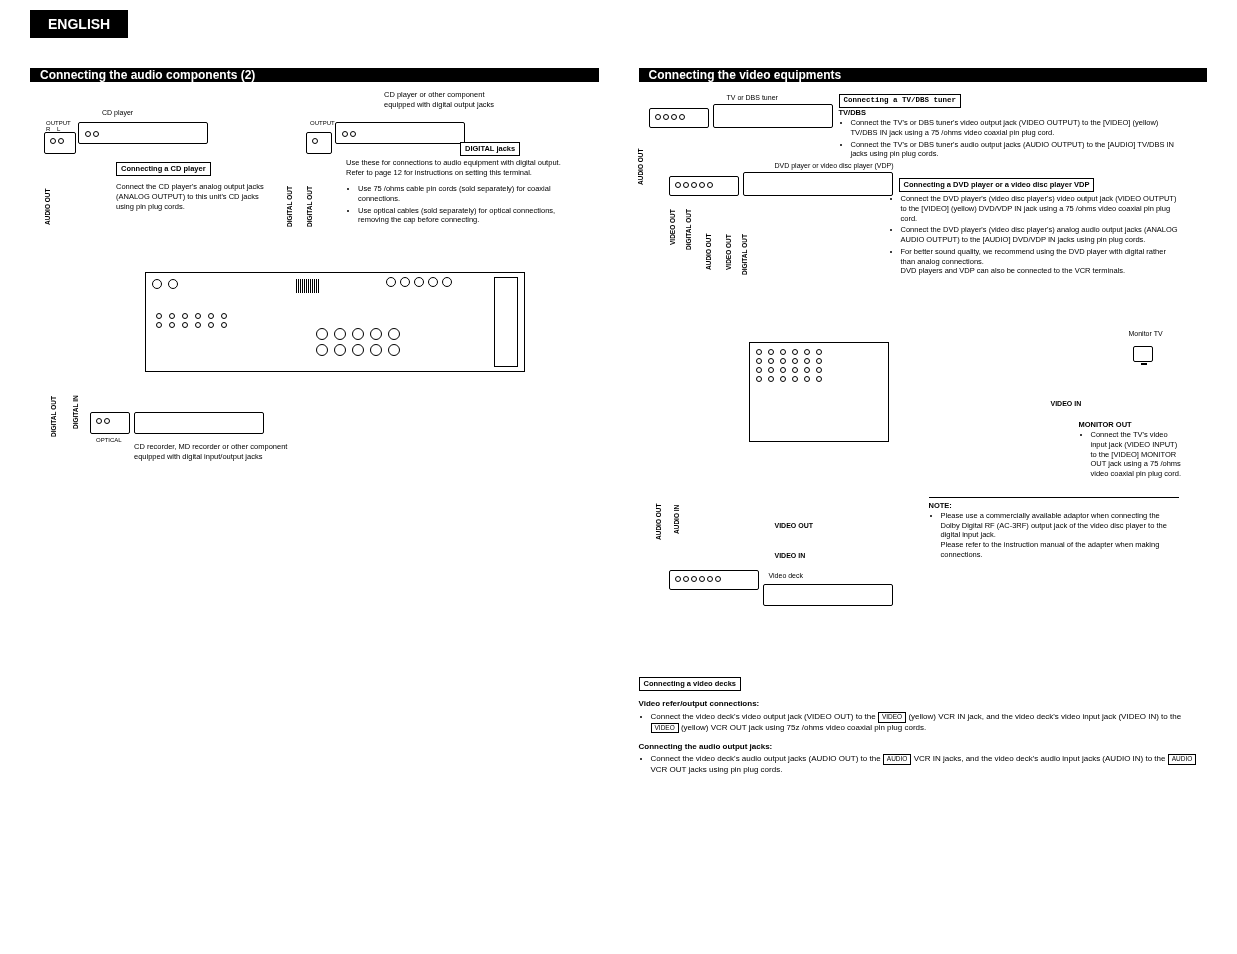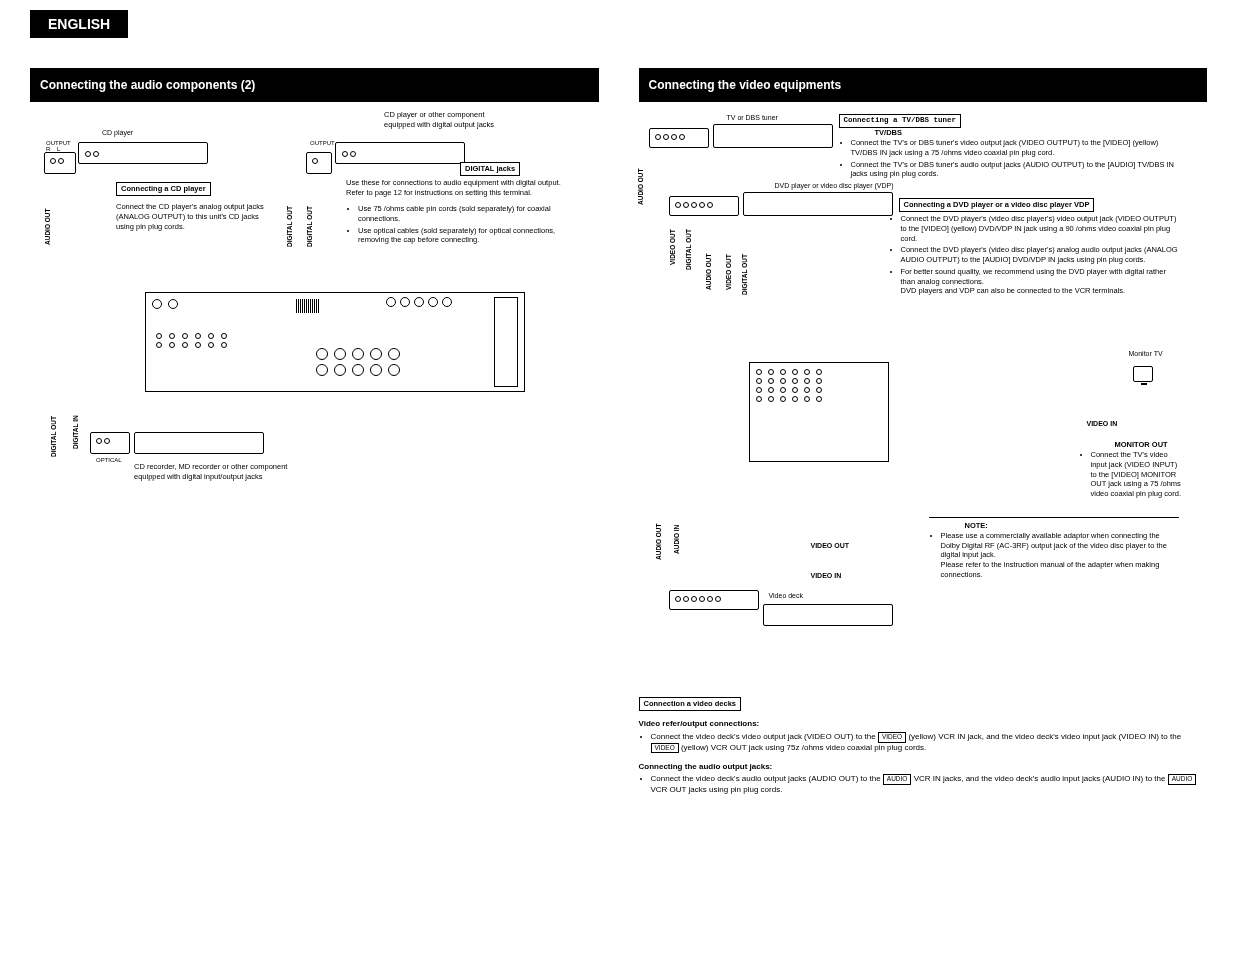--- a/index.html
+++ b/index.html
@@ -1,29 +1,29 @@
 <!DOCTYPE html>
 <html><head>
 <meta charset="utf-8">
 <style>
   * { box-sizing: border-box; margin: 0; padding: 0; }
   body { font-family: Arial, Helvetica, sans-serif; font-size: 8px; color: #000; background: #fff; width: 1237px; }
   .page { padding: 10px 30px; }
   .lang-tab { background: #000; color: #fff; font-weight: bold; font-size: 14px; padding: 6px 18px; display: inline-block; margin-bottom: 30px; }
   .columns { display: flex; gap: 40px; }
   .col { flex: 1; }
-  .section-header { background: #000; color: #fff; font-weight: bold; font-size: 12px; padding: 10px 10px; margin-bottom: 20px; }
+  .section-header { background: #000; color: #fff; font-weight: bold; font-size: 12px; padding: 0 10px; margin-bottom: 20px; }
   .diagram-area { position: relative; min-height: 400px; }
   .diagram-area.right { min-height: 560px; }
   .device-box { position: absolute; border: 1px solid #000; border-radius: 2px; background: #fff; }
   .device-box .jacks { display:flex; gap:2px; padding:2px;}
   .jack { width:6px; height:6px; border:1px solid #000; border-radius:50%; }
   .v-label { position: absolute; writing-mode: vertical-rl; transform: rotate(180deg); font-weight: bold; font-size: 6.5px; text-align: center; }
   .small-label { position: absolute; font-size: 7px; }
-  .bold-label { font-weight: bold; margin-left: 36px; }
+  .bold-label { font-weight: bold; }
   .boxed { border: 1px solid #000; padding: 1px 4px; display: inline-block; font-weight: bold; font-size: 7.5px; background:#fff;}
   .boxed.small-tag { font-size:6.5px; font-weight:normal; padding:0 3px;}
   .text-block { position: absolute; font-size: 7.5px; line-height: 1.3; }
   .bullet-list { list-style: disc; padding-left: 12px; }
   .bullet-list li { margin-bottom: 2px; }
   .receiver-diag { position:absolute; border:1px solid #000; background:#fff; }
   .receiver-diag::after { content:""; display:block; }
   .mini-knob { width:10px; height:10px; border:1px solid #000; border-radius:50%; position:absolute;}
   .vent-lines { position:absolute; display:flex; gap:1px;}
   .vent-lines span{ display:block; width:1px; height:14px; background:#000;}
@@ -258,21 +258,21 @@
             <li><span>Connect the TV's or DBS tuner's video output jack (VIDEO OUTPUT) to the [VIDEO] (yellow) TV/DBS IN jack using a 75  /ohms video coaxial pin plug cord.</span></li>
             <li><span>Connect the TV's or DBS tuner's audio output jacks (AUDIO OUTPUT) to the [AUDIO] TV/DBS IN jacks using pin plug cords.</span></li>
           </ul>
         </div>
 
         <div class="text-block" style="left:260px; top:76px;">
           <span class="boxed">Connecting a DVD player or a video disc player VDP</span>
         </div>
         <div class="text-block" style="left:250px; top:92px; width:290px;">
           <ul class="bullet-list">
-            <li><span>Connect the DVD player's (video disc player's) video output jack (VIDEO OUTPUT) to the [VIDEO] (yellow) DVD/VDP IN jack using a 90  /ohms video coaxial pin plug cord.</span></li>
+            <li><span>Connect the DVD player's (video disc player's) video output jack (VIDEO OUTPUT) to the [VIDEO] (yellow) DVD/VDP IN jack using a 75  /ohms video coaxial pin plug cord.</span></li>
             <li><span>Connect the DVD player's (video disc player's) analog audio output jacks (ANALOG AUDIO OUTPUT) to the [AUDIO] DVD/VDP IN jacks using pin plug cords.</span></li>
             <li><span style="white-space:pre-line;">For better sound quality, we recommend using the DVD player with digital rather than analog connections.
 DVD players and VDP can also be connected to the VCR terminals.</span></li>
           </ul>
         </div>
 
         <div class="text-block bold-label" style="left:440px; top:318px;text-align:right;">MONITOR OUT</div>
         <div class="text-block" style="left:440px; top:328px; width:105px;">
           <ul class="bullet-list">
             <li><span>Connect the TV's video input jack (VIDEO INPUT) to the [VIDEO] MONITOR OUT jack using a 75  /ohms video coaxial pin plug cord.</span></li>
@@ -282,21 +282,21 @@
         <div class="text-block" style="left:290px; top:395px; width:250px; border-top:1px solid #000; padding-top:3px;">
           <div class="bold-label">NOTE:</div>
           <ul class="bullet-list">
             <li><span style="white-space:pre-line;">Please use a commercially available adaptor when connecting the Dolby Digital RF (AC-3RF) output jack of the video disc player to the digital input jack.
 Please refer to the instruction manual of the adapter when making connections.</span></li>
           </ul>
         </div>
       </div>
 
       <div class="sect-below">
-        <span class="boxed">Connection a video decks</span>
+        <span class="boxed">Connecting a video decks</span>
         <div class="hdr">Video refer/output connections:</div>
         <ul class="bullet-list">
           <li>
             Connect the video deck's video output jack (VIDEO OUT) to the <span class="boxed small-tag">VIDEO</span> (yellow) VCR IN jack, and the video deck's video input jack (VIDEO IN) to the <span class="boxed small-tag">VIDEO</span> (yellow) VCR OUT jack using  75z /ohms video coaxial pin plug cords.
           </li>
         </ul>
         <div class="hdr">Connecting the audio output jacks:</div>
         <ul class="bullet-list">
           <li>
             Connect the video deck's audio output jacks (AUDIO OUT) to the <span class="boxed small-tag">AUDIO</span> VCR IN jacks, and the video deck's audio input jacks (AUDIO IN) to the <span class="boxed small-tag">AUDIO</span> VCR OUT jacks using pin plug cords.

